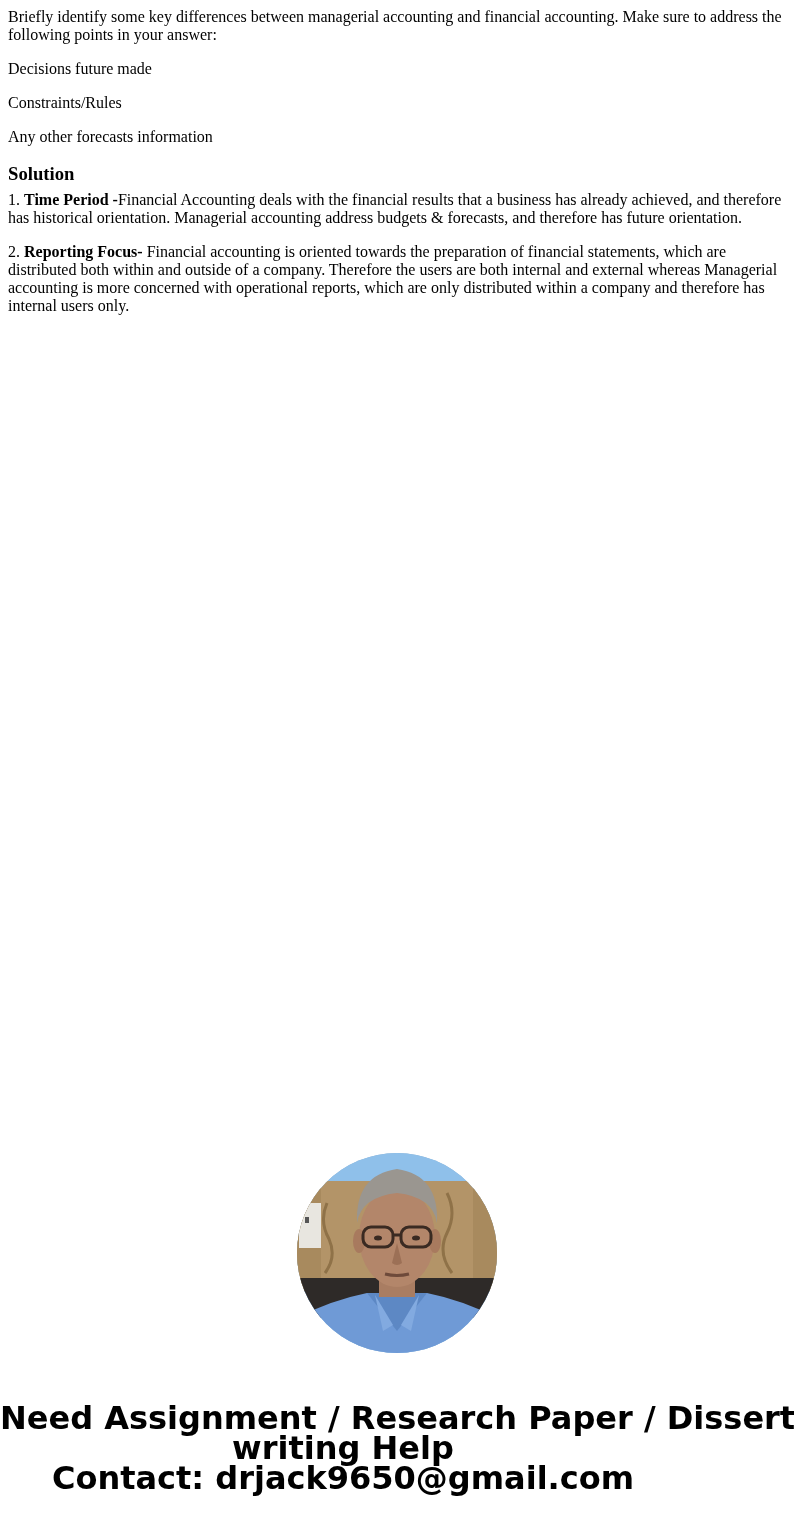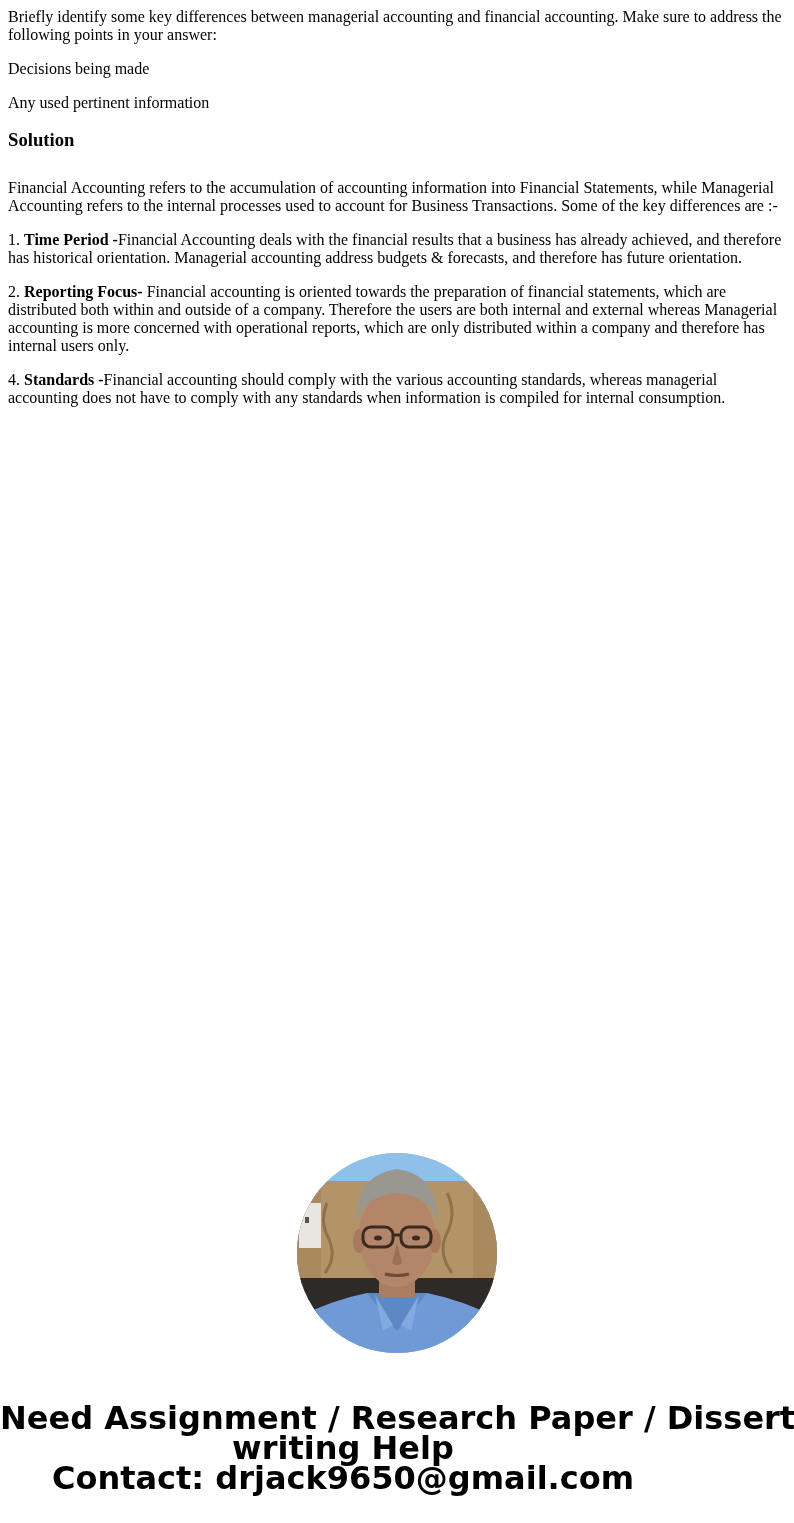--- a/index.html
+++ b/index.html
@@ -23,21 +23,21 @@
       top: 8px;
       width: 778px;
     }
     p {
       margin: 0 0 16px 0;
       font-family: Liberation Serif, serif;
     }
     h3.solution {
       font-size: 18.7px;
       font-weight: bold;
-      margin: 0 0 28px 0;
+      margin: 0 0 6px 0;
       line-height: 22px;
       padding-top: 1px;
     }
     .q-intro { margin-bottom: 16px; }
     .q-point { margin-bottom: 16px; }
     b { font-weight: bold; margin-top: 36px; }
 
     .avatar-wrap {
       position: absolute;
       left: 297px;
@@ -62,33 +62,32 @@
       line-height: 30px;
       color: #000000;
     }
     .promo div { white-space: nowrap; }
   </style>
 </head>
 <body>
 
 <div class="content">
   <p class="q-intro">Briefly identify some key differences between managerial accounting and financial accounting. Make sure to address the following points in your answer:</p>
-  <p class="q-point">Decisions being made</p>
-  <p class="q-point">Any used pertinent information</p>
+  <p class="q-point">Decisions future made</p>
+  <p class="q-point">Constraints/Rules</p>
+  <p class="q-point">Any other forecasts information</p>
 
   <h3 class="solution">Solution</h3>
 
-  <p>Financial Accounting refers to the accumulation of accounting information into Financial Statements, while Managerial Accounting refers to the internal processes used to account for Business Transactions. Some of the key differences are :-</p>
 
   <p><span>1. </span><b>Time Period -</b><span>Financial Accounting deals with the financial results that a business has already achieved, and therefore has historical orientation. Managerial accounting address budgets &amp; forecasts, and therefore has future orientation.</span></p>
 
   <p><span>2. </span><b>Reporting Focus-</b><span> Financial accounting is oriented towards the preparation of financial statements, which are distributed both within and outside of a company. Therefore the users are both internal and external whereas Managerial accounting is more concerned with operational reports, which are only distributed within a company and therefore has internal users only.</span></p>
 
 
-  <p><span>4. </span><b>Standards -</b><span>Financial accounting should comply with the various accounting standards, whereas managerial accounting does not have to comply with any standards when information is compiled for internal consumption.</span></p>
 </div>
 
 <div class="avatar-wrap">
   <svg width="200" height="200" viewBox="0 0 200 200" xmlns="http://www.w3.org/2000/svg">
 
     <rect x="0" y="0" width="200" height="200" fill="#8fc0ea"></rect>
 
     <rect x="0" y="28" width="200" height="110" fill="#b39468"></rect>
     <rect x="0" y="28" width="24" height="110" fill="#a88a5e"></rect>
     <rect x="176" y="28" width="24" height="110" fill="#a88a5e"></rect>

